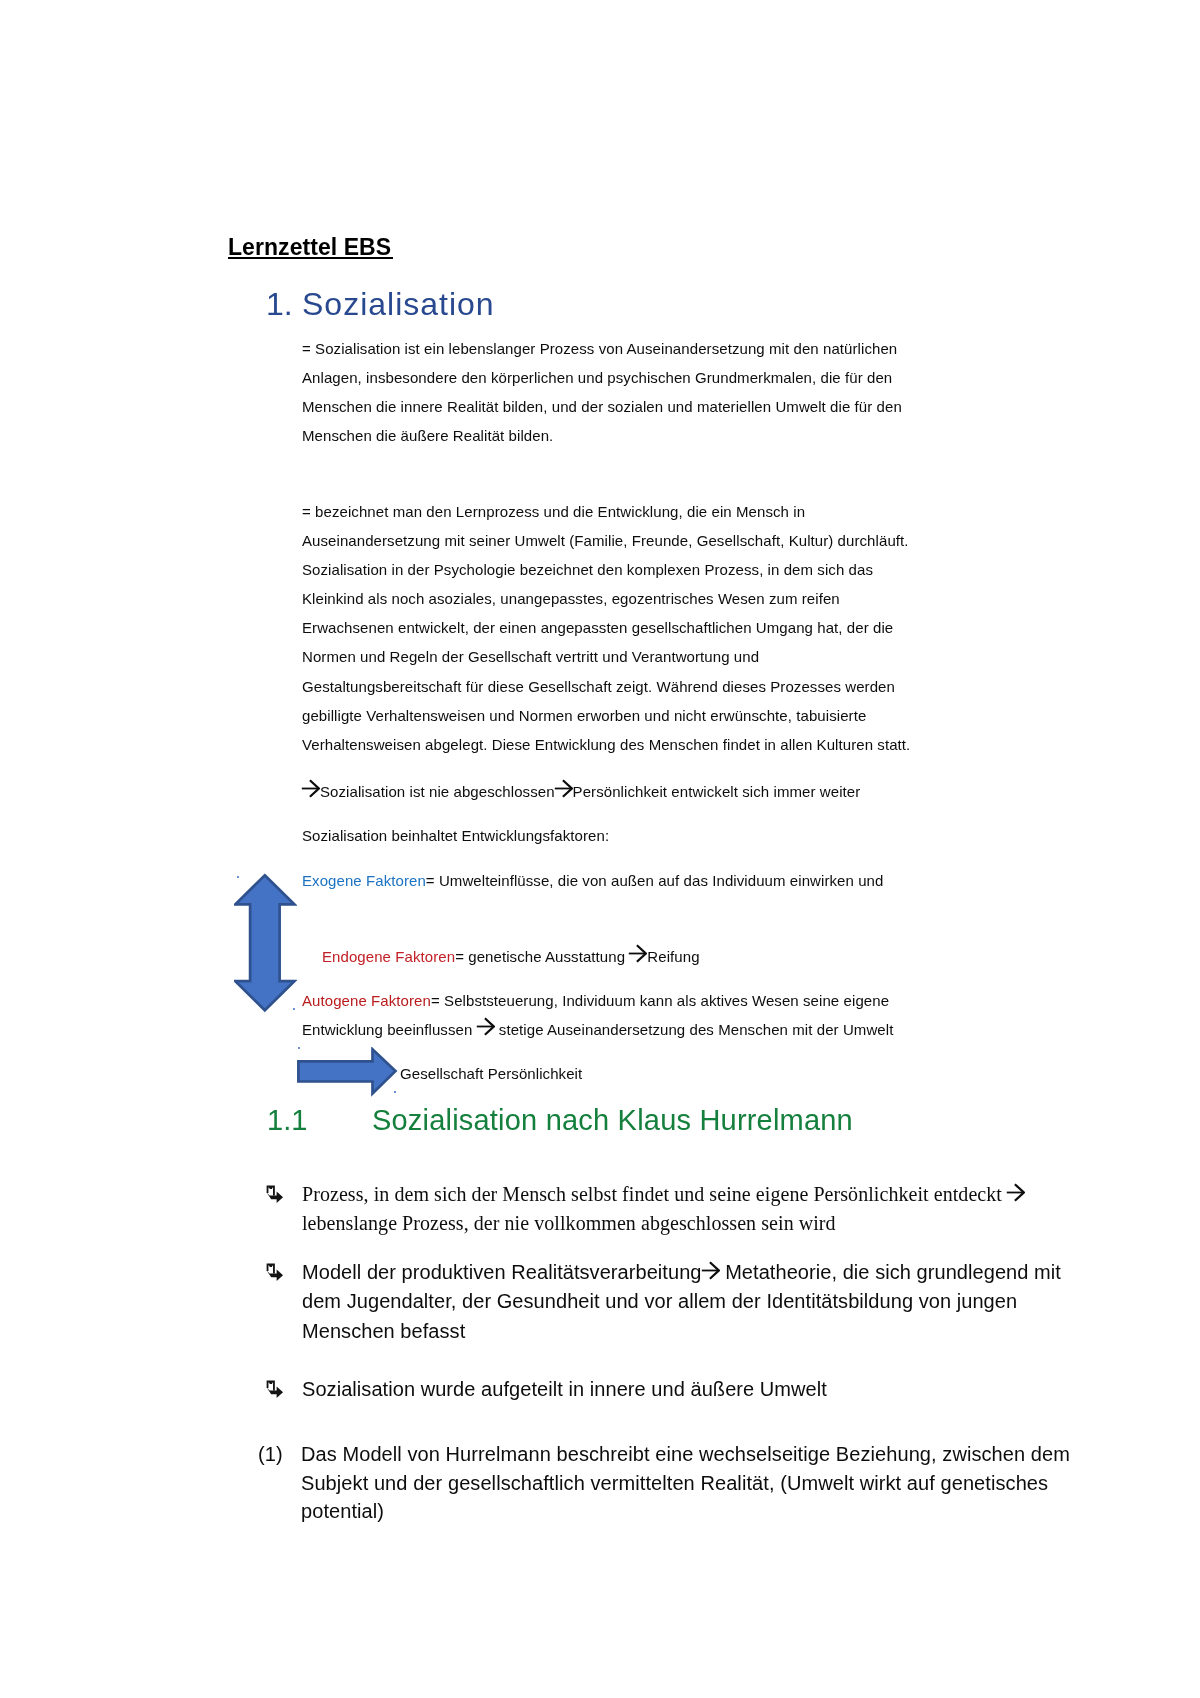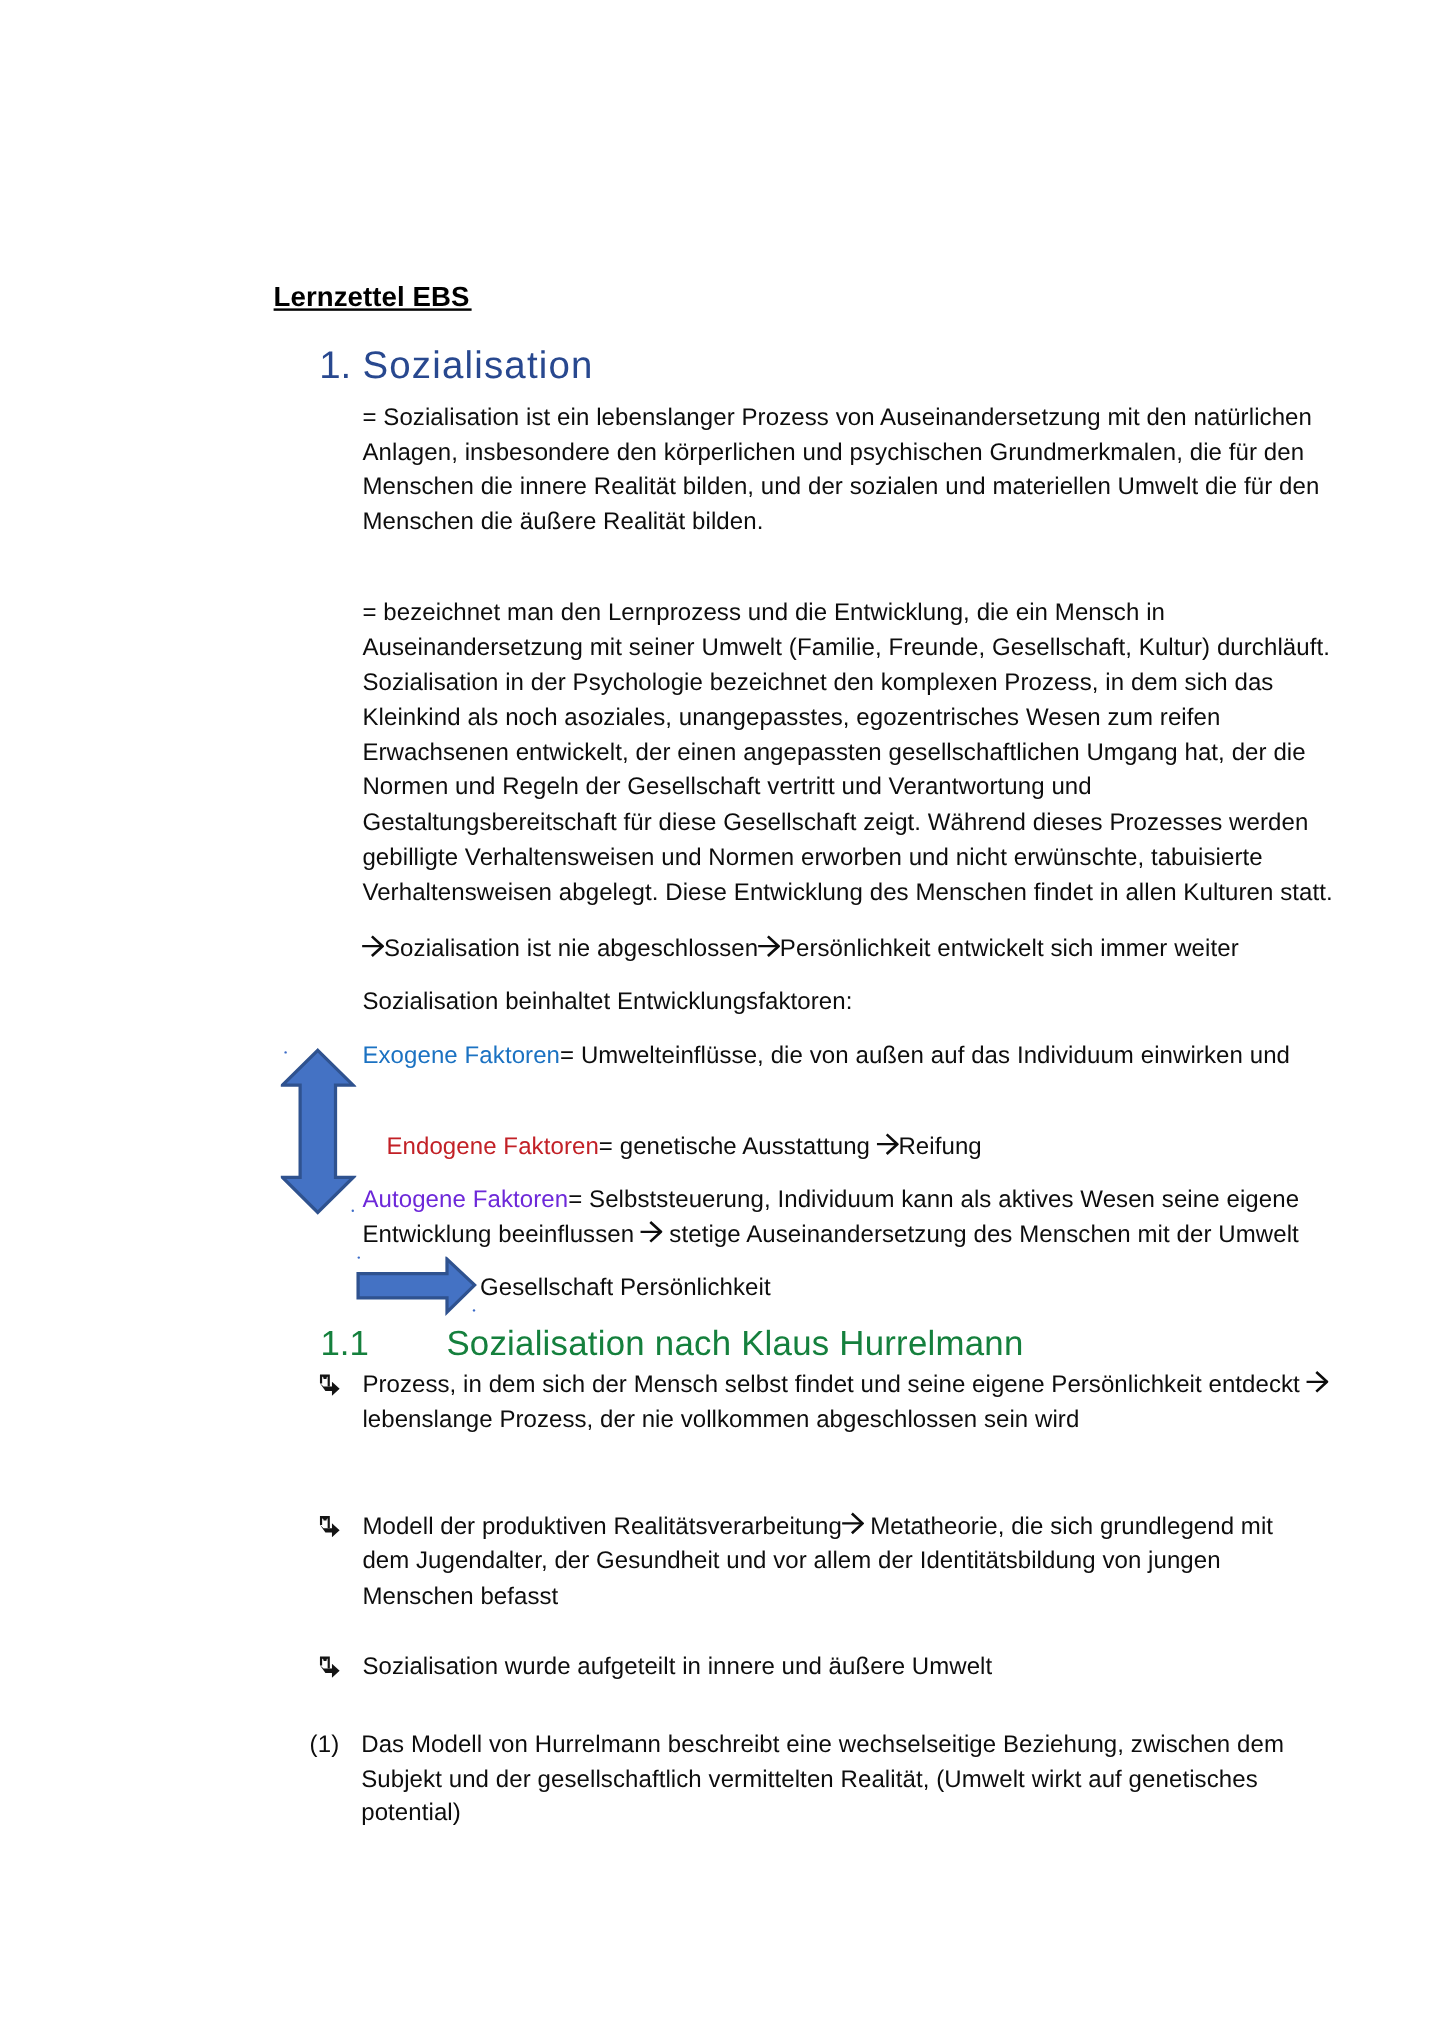--- a/index.html
+++ b/index.html
@@ -15,26 +15,26 @@
              background:#000;}
 
   .h1{position:absolute;left:266px;top:284px;font-size:32px;color:#28488F;
       font-weight:normal;line-height:40px;white-space:nowrap;letter-spacing:1.0px;}
   .h1 .n{display:inline-block;width:36px;letter-spacing:0;}
 
   .h2{position:absolute;left:267px;top:1102px;font-size:29px;color:#15803d;
       font-weight:normal;line-height:36px;white-space:nowrap;letter-spacing:0.2px;}
   .h2 .n{display:inline-block;width:105px;letter-spacing:0;}
 
-  .p{position:absolute;left:302px;font-size:20px;line-height:29.1px;
+  .p{position:absolute;left:302px;font-size:15px;line-height:29.1px;
      letter-spacing:0.08px;color:#0d0d0d;white-space:pre-wrap;}
 
   .blue{color:#1B72C2;}
   .red{color:#C22026;margin-left:20px;}
-  .green{color:#6d28d9;}
+  .green{color:#b91c1c;}
 
   .dot{position:absolute;width:2.4px;height:2.4px;background:#3B6BC7;border-radius:50%;}
   
   .arrow-v{position:absolute;}
   .arrow-h{position:absolute;}
 
   
   .bul{position:absolute;left:266px;font-size:20px;line-height:29.3px;letter-spacing:0.06px;}
   .bul .gl{position:absolute;left:0;top:5px;width:18px;height:19px;line-height:0;}
   .bul .tx{display:block;margin-left:36px;white-space:pre-wrap;}
@@ -95,21 +95,21 @@
 
   <svg class="arrow-h" style="left:296px;top:1047px;" width="103" height="50" viewBox="0 0 103 50">
     <path d="M2.4 14.3 L76.5 14.3 L76.5 2.3 L99.5 23.9 L76.5 46.5 L76.5 34.5 L2.4 34.5 Z" fill="#4472C4" stroke="#2F528F" stroke-width="2.7" stroke-linejoin="miter"></path>
   </svg>
 
   <div class="dot" style="left:236.5px;top:875.5px;"></div>
   <div class="dot" style="left:293px;top:1008px;"></div>
   <div class="dot" style="left:297.5px;top:1047px;"></div>
   <div class="dot" style="left:394px;top:1091px;"></div>
 
-  <div class="bul" style="top:1140px;">
+  <div class="bul" style="top:1180px;font-family:Liberation Serif, serif;">
     <span class="gl"><svg viewBox="0 0 17.2 18.2" width="17.5" height="18.5">
           <g fill="#141414">
             <path d="M0.6 0.4 L8.7 0.4 L8.7 10.3 L6.9 10.3 L6.9 2.1 L6.0 3.15 L6.0 4.05 L3.55 4.05 L3.55 3.15 L2.4 2.1 L2.4 7.8 L0.6 7.8 Z"></path>
             <path d="M0.6 7.5 L3.55 10.35 L10.45 10.35 L10.45 6.35 L16.75 12.05 L10.45 17.8 L10.45 13.9 L5.1 13.9 L1.75 9.2 Z"></path>
           </g>
         </svg></span>
     <span class="tx"><span>Prozess, in dem sich der Mensch selbst findet und seine eigene Persönlichkeit entdeckt <span class="arw"><svg class="ar" width="19" height="19" viewBox="0 0 19 19" aria-hidden="true">
               <g fill="none" stroke="currentColor">
                 <path d="M0.8 9.5 H17.1" stroke-width="1.8"></path>
                 <path d="M8.9 1.3 L17.8 9.5 L8.9 17.7" stroke-width="2.2"></path>

